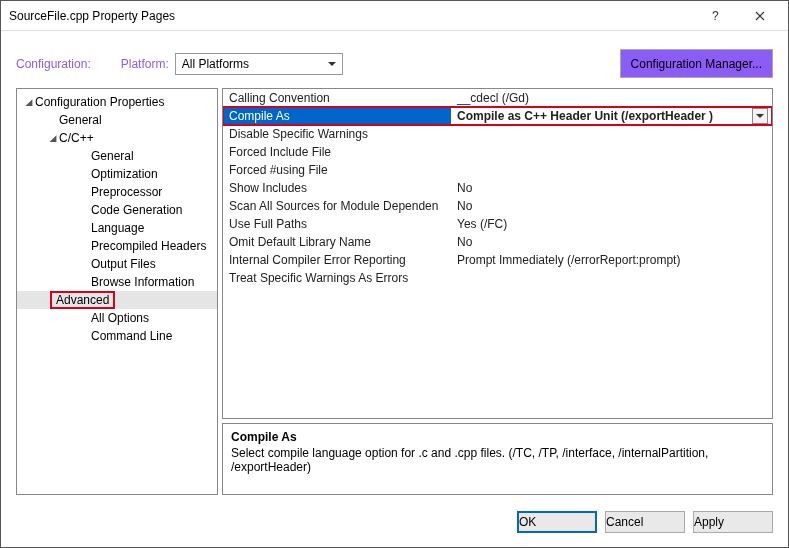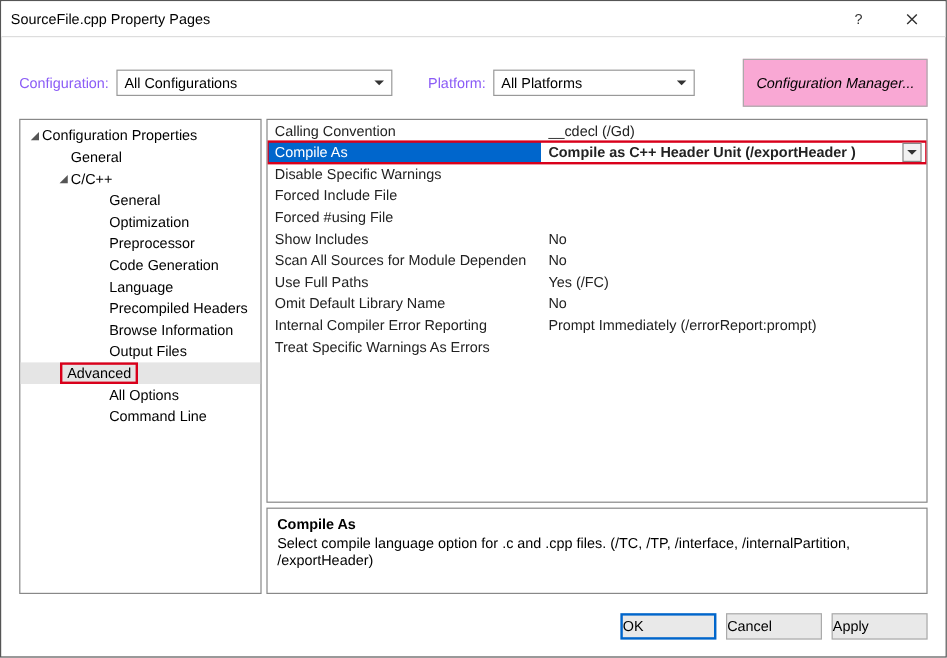--- a/index.html
+++ b/index.html
@@ -6,21 +6,21 @@
 body { margin: 0; background: #fff; width: 789px; height: 548px; border: 1px solid #555; display: flex; flex-direction: column; }
 .titlebar { height: 30px; display: flex; align-items: center; padding: 0 6px 0 8px; background: #fff; border-bottom: 1px solid #ddd; }
 .titlebar-title { flex: 1; color: #222; }
 .titlebar-btn { width: 44px; height: 28px; display: flex; align-items: center; justify-content: center; color: #333; }
 .config-row { display: flex; align-items: center; padding: 18px 15px 10px 15px; gap: 6px; }
 .config-row label { color: #8b5cf6; }
 .select { border: 1px solid #999; background: #fff; height: 22px; padding: 0 18px 0 6px; display: flex; align-items: center; position: relative; }
 .select::after { content: ""; position: absolute; right: 6px; top: 50%; margin-top: -2px; border: 4px solid transparent; border-top-color: #333; }
 .select-config { width: 230px; }
 .select-platform { width: 168px; }
-.btn-cfgmgr { border: 1px solid #aaa; background: #f9a8d4; height: 40px; padding: 0 10px; display: flex; align-items: center; font-style: italic; }
+.btn-cfgmgr { border: 1px solid #aaa; background: #8b5cf6; height: 29px; padding: 0 10px; display: flex; align-items: center; }
 .main { flex: 1; display: flex; padding: 0 15px 8px 15px; gap: 4px; min-height: 0; }
 .tree { width: 202px; border: 1px solid #888; overflow: auto; padding: 4px 0; }
 .tnode { display: flex; align-items: center; height: 18px; padding-left: 4px; white-space: nowrap; cursor: default; }
 .tnode.lvl0 { padding-left: 6px; }
 .tnode.lvl1 { padding-left: 30px; }
 .tnode.lvl3 { padding-left: 74px; }
 .tarrow { width: 12px; display: inline-flex; justify-content: center; color: #555; font-size: 9px; }
 .tnode.sel { background: #e5e5e5; padding-left: 33px; }
 .red-box { border: 2px solid #d9001b; padding: 0 4px; display: inline-block; }
 .rightcol { flex: 1; display: flex; flex-direction: column; gap: 4px; min-height: 0; }
@@ -53,23 +53,20 @@
   </div>
   <div class="titlebar-btn">
     <svg width="10" height="10" viewBox="0 0 10 10">
         <path d="M1 1 L9 9 M9 1 L1 9" stroke="#333" stroke-width="1.2"></path>
       </svg>
   </div>
 </div>
 
 <div class="config-row">
   <label>Configuration:</label>
-  <div class="select select-config">
-    <span>All Configurations</span>
-  </div>
   <div style="width:18px"></div>
   <label>Platform:</label>
   <div class="select select-platform">
     <span>All Platforms</span>
   </div>
   <div style="flex:1"></div>
   <div class="btn-cfgmgr">
     <span>Configuration Manager...</span>
   </div>
 </div>
@@ -100,24 +97,24 @@
     <div class="tnode lvl3">
         <span>Code Generation</span>
       </div>
     <div class="tnode lvl3">
         <span>Language</span>
       </div>
     <div class="tnode lvl3">
         <span>Precompiled Headers</span>
       </div>
     <div class="tnode lvl3">
-        <span>Browse Information</span>
+        <span>Output Files</span>
       </div>
     <div class="tnode lvl3">
-        <span>Output Files</span>
+        <span>Browse Information</span>
       </div>
     <div class="tnode lvl3 sel">
         <span class="red-box">Advanced</span>
       </div>
     <div class="tnode lvl3">
         <span>All Options</span>
       </div>
     <div class="tnode lvl3">
         <span>Command Line</span>
       </div>

